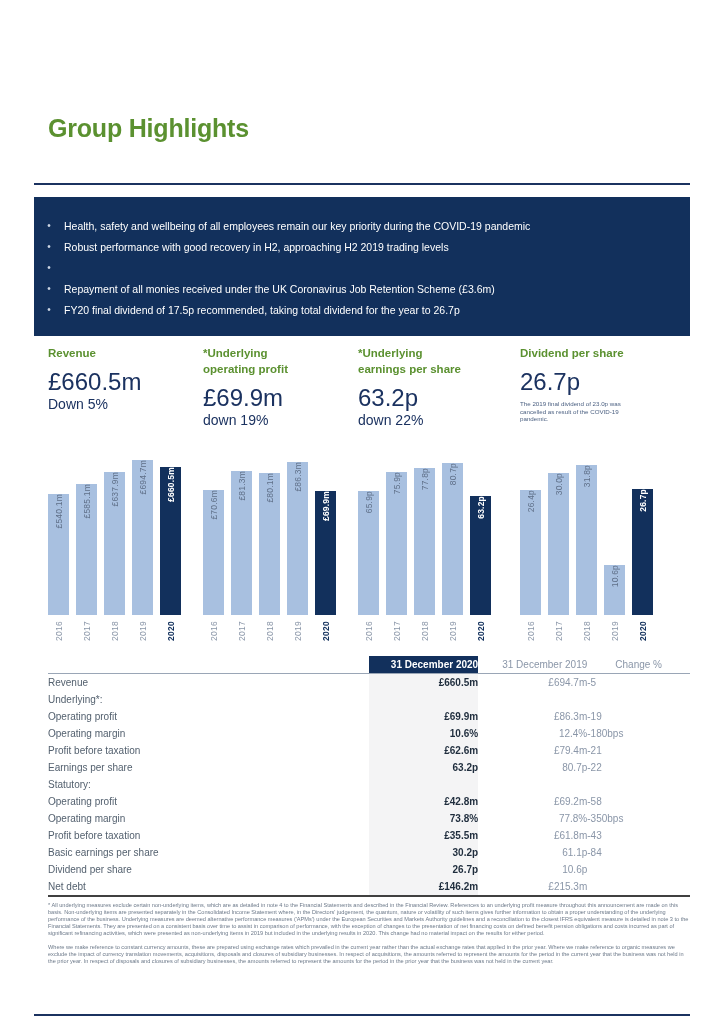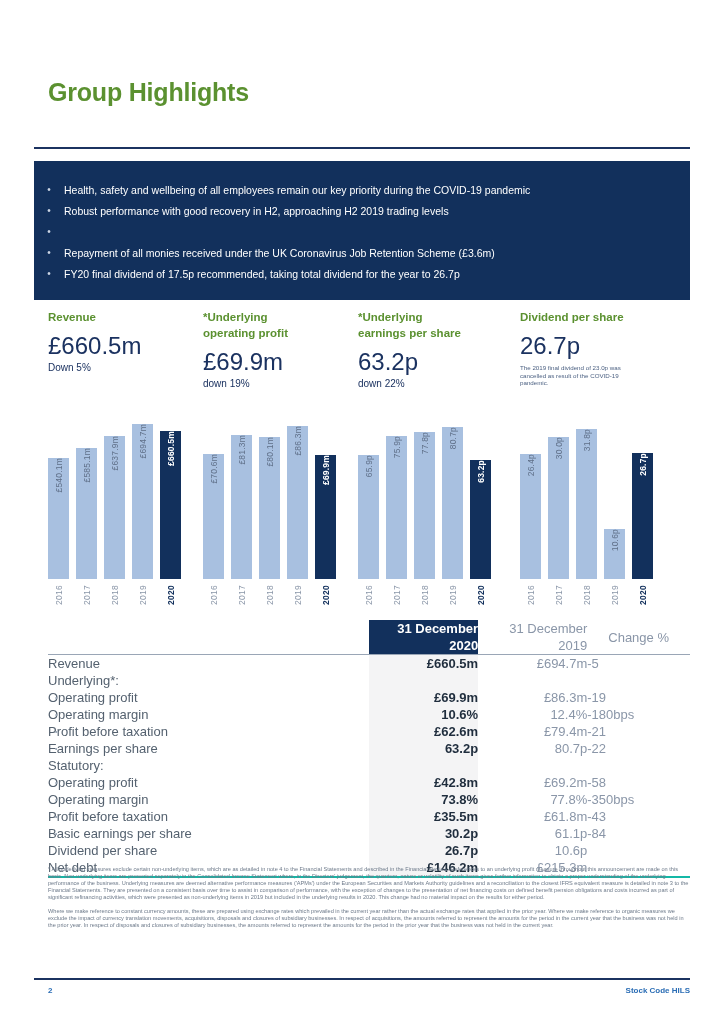--- a/index.html
+++ b/index.html
@@ -8,20 +8,21 @@
     background:#ffffff;
     font-family:"Liberation Sans", sans-serif;
     color:#1b2a4a;
     overflow:hidden;
     position:relative;
   }
   .page{
     position:absolute; inset:0;
     padding:0 34px;
     box-sizing:border-box;
+    margin-top:36px;
   }
 
   
   .page-title{
     font-size:25px;
     font-weight:bold;
     color:#5b9130;
     letter-spacing:-0.2px;
     margin:0;
     position:absolute;
@@ -83,21 +84,21 @@
   }
   .kpi-value{
     color:#1b3260;
     font-size:24px;
     line-height:30px;
     font-weight:normal;
     margin-top:7px;
   }
   .kpi-sub{
     color:#1b3260;
-    font-size:10px;
+    font-size:14px;
     line-height:12px;
     margin-top:1px;
   }
   .kpi-note{
     color:#4a5f80;
     font-size:6.2px;
     line-height:7.6px;
     margin-top:3px;
     width:120px;
   }
@@ -161,21 +162,21 @@
   .bar-col.current .bar-year{color:#12305c;font-weight:bold;}
 
   
   .table-wrap{
     position:absolute;
     top:620px; left:48px; right:34px;
   }
   table.fin{
     width:100%;
     border-collapse:collapse;
-    font-size:13px;
+    font-size:10px;
     color:#54616f;
   }
   table.fin th, table.fin td{
     padding:0;
     line-height:17px;
     height:17px;
     vertical-align:middle;
   }
   th.col-label{width:50%;}
   th.col-cur, td.col-cur{
@@ -209,21 +210,21 @@
   tr.hdr{border-bottom:1px solid #9aa6b6;}
   td.col-label{text-align:left;padding-left:0;}
   td.lbl-indent{padding-left:22px;position:relative;}
   td.lbl-indent:before{
     content:"\2022";
     position:absolute;
     left:7px;
     color:#9aa6b6;
     font-size:7px;
   }
-  tr.last td{border-bottom:2px solid #14b8a6;}
+  tr.last td{border-bottom:2px solid #404040;}
 
   
   .notes{
     position:absolute;
     top:866px; left:48px; right:34px;
   }
   .notes p{
     margin:0 0 7px 0;
     font-size:5.6px;
     line-height:7.0px;

